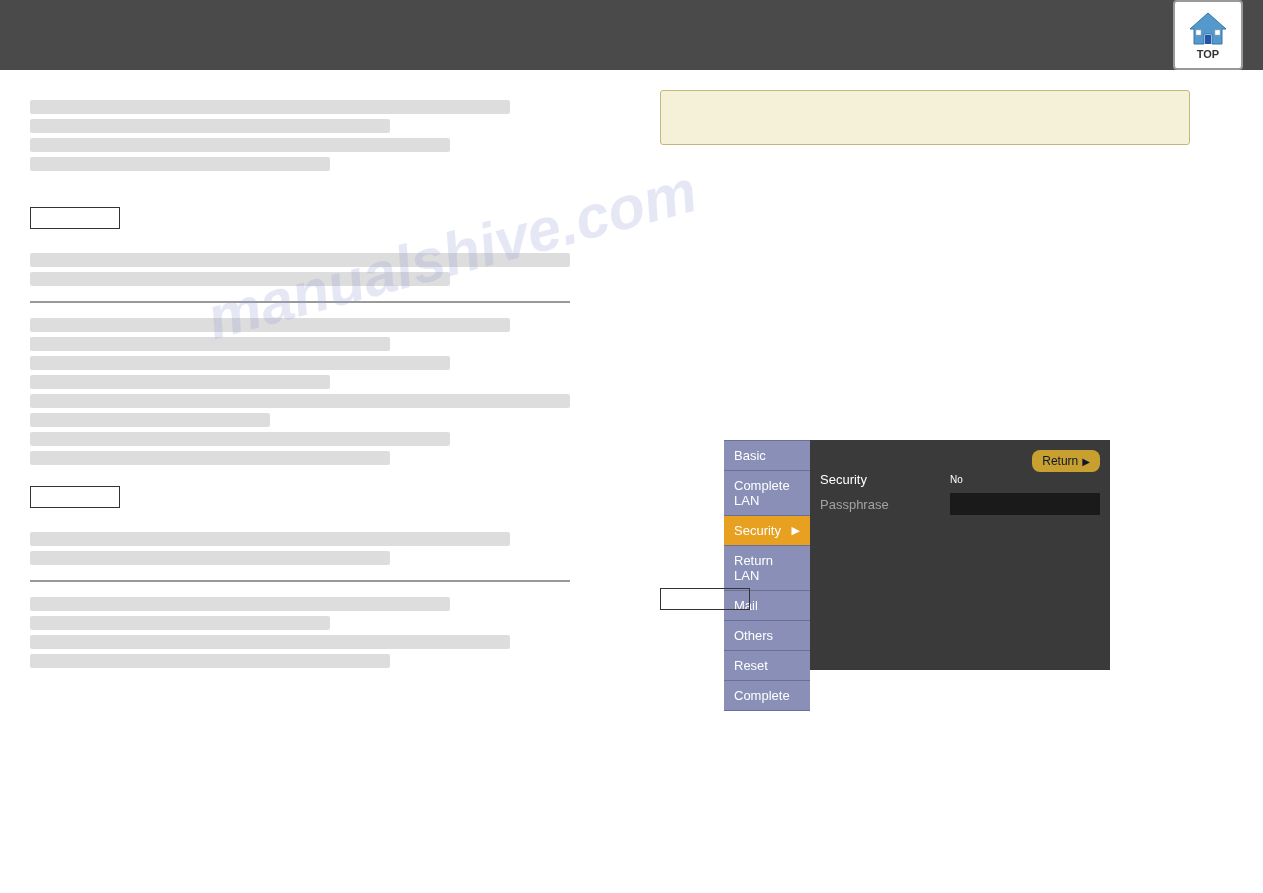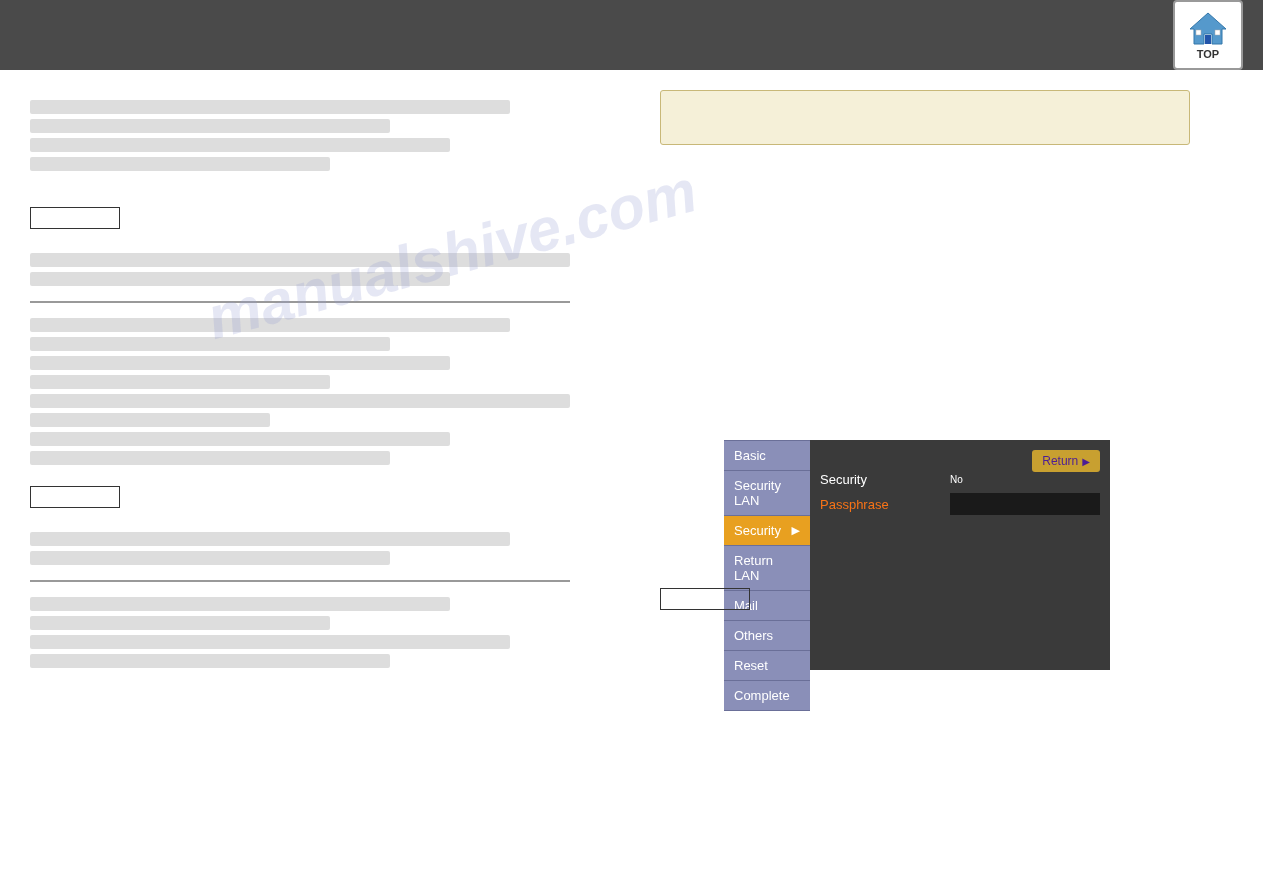--- a/index.html
+++ b/index.html
@@ -126,24 +126,24 @@
       top: 0;
       left: 110px;
       width: 300px;
       background: #3a3a3a;
       min-height: 230px;
       padding: 10px;
     }
 
     .return-btn {
       background: #c8a030;
-      color: #4c1d95;
+      color: #0f172a;
       font-size: 12px;
       padding: 4px 10px;
-      border-radius: 3px;
+      border-radius: 8px;
       float: right;
       cursor: pointer;
       display: flex;
       align-items: center;
       gap: 4px;
     }
     .return-btn .return-arrow {
       font-size: 10px;
     }
 
@@ -163,21 +163,21 @@
       color: #fff;
       font-size: 10px;
     }
 
     .submenu-passphrase {
       display: flex;
       align-items: center;
       margin-top: 6px;
     }
     .submenu-passphrase-label {
-      color: #f97316;
+      color: #a3a3a3;
       font-size: 13px;
       width: 130px;
     }
     .passphrase-input-area {
       background: #1a1a1a;
       color: #fff;
       font-size: 13px;
       width: 150px;
       height: 22px;
       border: none;
@@ -297,21 +297,21 @@
   </div>
 
   <div class="menu-overlay">
     <div style="display: flex; position: relative;">
 
       <div class="menu-list">
         <div class="menu-item">
           <span>Basic</span>
         </div>
         <div class="menu-item">
-          <span>Security LAN</span>
+          <span>Complete LAN</span>
         </div>
         <div class="menu-item active">
           <span>Security</span>
           <span class="arrow">▶</span>
         </div>
         <div class="menu-item">
           <span>Return LAN</span>
         </div>
         <div class="menu-item">
           <span>Mail</span>

